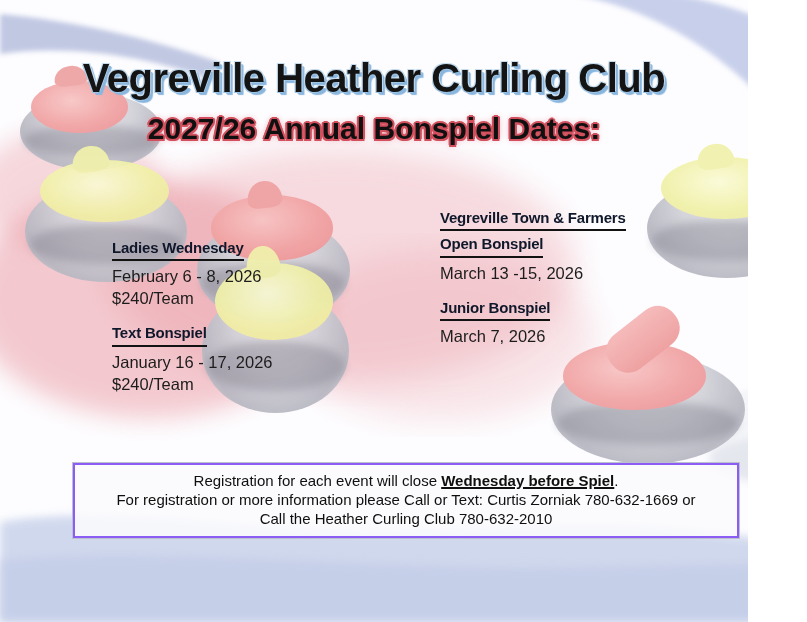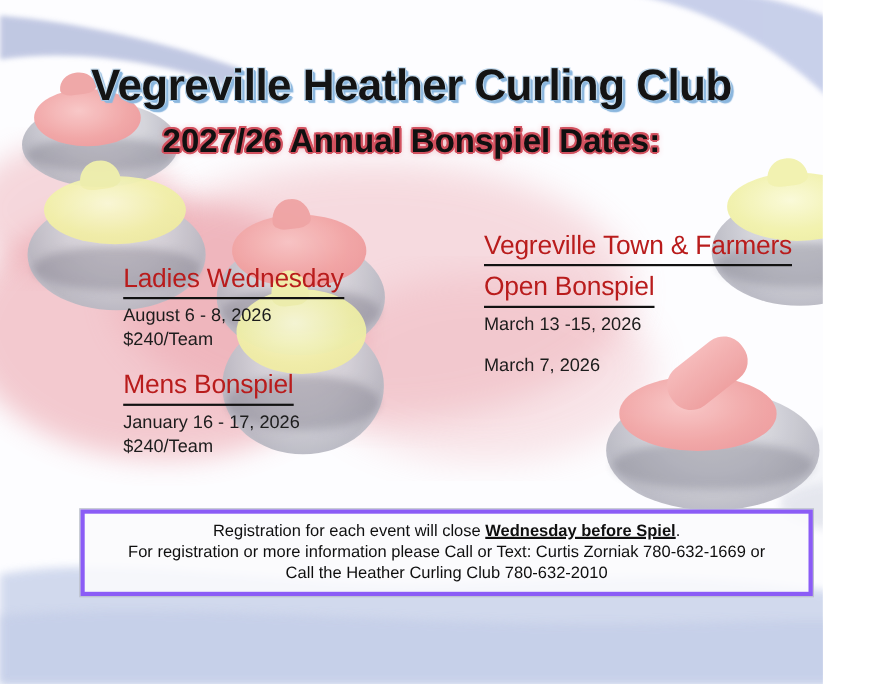--- a/index.html
+++ b/index.html
@@ -67,33 +67,33 @@
       -1.5px -1.5px 0 #d2505e, 1.5px -1.5px 0 #d2505e,
       -1.5px 1.5px 0 #d2505e, 1.5px 1.5px 0 #d2505e,
       0 0 7px #e38d97;
   }
 
   
   .col { position:absolute; z-index:5; width:310px; }
   .col-left  { left:112px; top:239px; }
   .col-right { left:440px; top:209px; }
   .event + .event { margin-top:15px; }
-  .event h3 { margin:0 0 3px 0; font-size:24px; font-weight:normal; color:#b91c1c; }
+  .event h3 { margin:0 0 3px 0; font-size:15px; font-weight:bold; color:#0f172a; }
   .event h3 .tl {
     display:table; border-bottom:2.5px solid #121212;
     padding-bottom:2px; margin-bottom:4px; line-height:1.22;
     letter-spacing:-0.2px;
   }
   .event .line { font-size:16.5px; line-height:22px; color:#1c1c1c; }
 
   
   .reg-box {
     position:absolute; left:73px; top:463px; width:666px; z-index:6;
     box-sizing:border-box;
-    border:4px solid #8b5cf6; outline:1px solid #bcc1cd;
+    border:2px solid #8b5cf6; outline:1px solid #bcc1cd;
     background:rgba(251,251,253,0.88);
     padding:6px 8px 8px; text-align:center;
   }
   .reg-box .rline { font-size:15px; line-height:19px; color:#0f0f0f; }
   .reg-box .emph { font-weight:bold; text-decoration:underline; text-decoration-thickness:1.5px; }
 </style>
 </head>
 <body>
 
 <div class="page">
@@ -169,41 +169,44 @@
   </div>
 
   <div class="title">Vegreville Heather Curling Club</div>
   <div class="subtitle">2027/26 Annual Bonspiel Dates:</div>
 
   <div class="col col-left">
     <div class="event">
       <h3>
         <span class="tl">Ladies Wednesday</span>
       </h3>
-      <div class="line">August 6 - 8, 2026</div>
+      <div class="line">February 6 - 8, 2026</div>
       <div class="line">$240/Team</div>
     </div>
     <div class="event">
       <h3>
-        <span class="tl">Mens Bonspiel</span>
+        <span class="tl">Text Bonspiel</span>
       </h3>
       <div class="line">January 16 - 17, 2026</div>
       <div class="line">$240/Team</div>
     </div>
   </div>
 
   <div class="col col-right">
     <div class="event">
       <h3>
         <span class="tl">Vegreville Town &amp; Farmers</span>
         <span class="tl">Open Bonspiel</span>
       </h3>
       <div class="line">March 13 -15, 2026</div>
     </div>
     <div class="event">
+      <h3>
+        <span class="tl">Junior Bonspiel</span>
+      </h3>
       <div class="line">March 7, 2026</div>
     </div>
   </div>
 
   <div class="reg-box">
     <div class="rline">
       <span>Registration for each event will close </span><span class="emph">Wednesday before Spiel</span><span>.</span>
     </div>
     <div class="rline">For registration or more information please Call or Text: Curtis Zorniak 780-632-1669 or</div>
     <div class="rline">Call the Heather Curling Club 780-632-2010</div>

